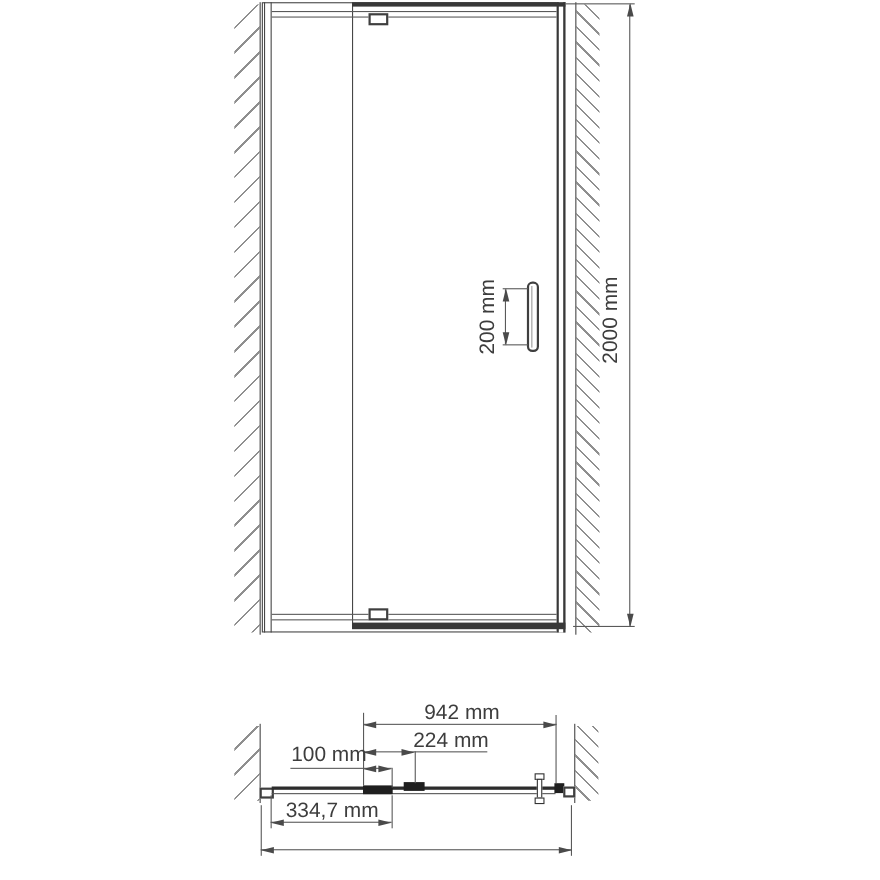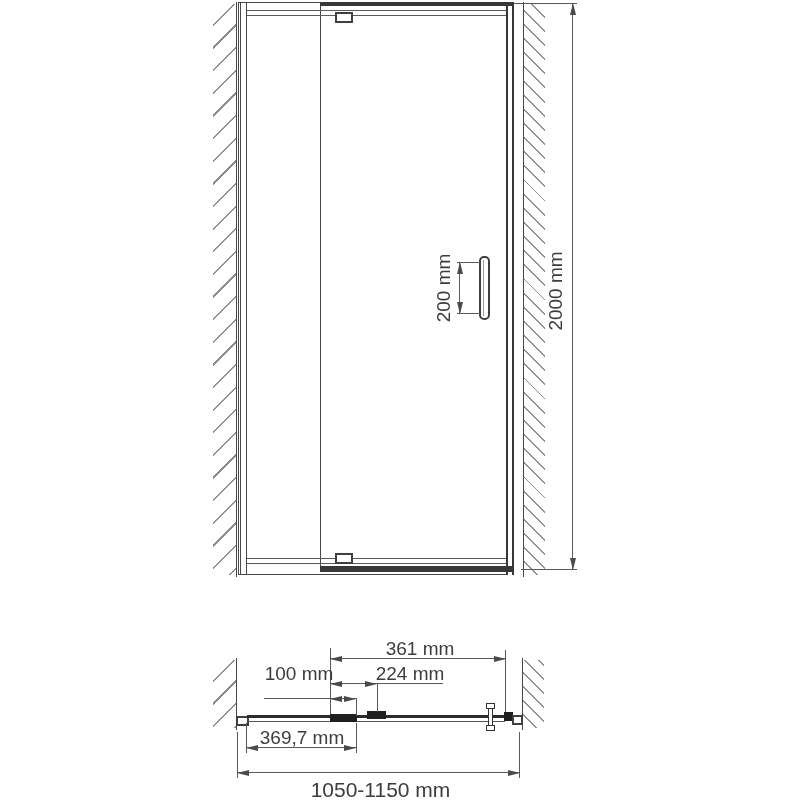--- a/index.html
+++ b/index.html
@@ -74,42 +74,41 @@
     <div style="left:488px;top:88px;width:5px;height:18px;border:1px solid #333;background:#fff"></div>
     <div style="left:486px;top:105px;width:9px;height:6px;border:1px solid #333;background:#fff"></div>
     <div style="left:504px;top:92px;width:9px;height:9px;background:#1f1f1f"></div>
     <div style="left:512px;top:95px;width:11px;height:10px;border:2px solid #3f3f3f;background:#fff"></div>
 
     <div class="dim" style="left:330px;top:28px;width:1px;height:66px"></div>
     <div class="dim" style="left:505px;top:30px;width:1px;height:62px"></div>
     <div class="dim" style="left:330px;top:38px;width:176px;height:1px"></div>
     <div class="aL" style="left:330px;top:36px"></div>
     <div class="aR" style="left:494px;top:36px"></div>
-    <div class="lbl" style="left:375px;top:19px;width:90px">361 mm</div>
+    <div class="lbl" style="left:375px;top:19px;width:90px">942 mm</div>
 
     <div class="dim" style="left:330px;top:63px;width:113px;height:1px"></div>
     <div class="dim" style="left:377px;top:63px;width:1px;height:29px"></div>
     <div class="aL" style="left:330px;top:61px"></div>
     <div class="aR" style="left:365px;top:61px"></div>
     <div class="lbl" style="left:365px;top:44px;width:90px">224 mm</div>
 
     <div class="dim" style="left:264px;top:78px;width:92px;height:1px"></div>
     <div class="dim" style="left:356px;top:78px;width:1px;height:18px"></div>
     <div class="dim" style="left:356px;top:103px;width:1px;height:30px"></div>
     <div class="aL" style="left:330px;top:76px"></div>
     <div class="aR" style="left:344px;top:76px"></div>
-    <div class="lbl" style="left:254px;top:44px;width:90px">100 mm</div>
+    <div class="lbl" style="left:254px;top:57px;width:90px">100 mm</div>
 
     <div class="dim" style="left:246px;top:103px;width:1px;height:30px"></div>
     <div class="dim" style="left:246px;top:127px;width:110px;height:1px"></div>
     <div class="aL" style="left:246px;top:125px"></div>
     <div class="aR" style="left:344px;top:125px"></div>
-    <div class="lbl" style="left:256px;top:108px;width:92px">369,7 mm</div>
+    <div class="lbl" style="left:256px;top:108px;width:92px">334,7 mm</div>
 
     <div class="dim" style="left:237px;top:112px;width:1px;height:46px"></div>
     <div class="dim" style="left:519px;top:112px;width:1px;height:46px"></div>
     <div class="dim" style="left:237px;top:152px;width:283px;height:1px"></div>
     <div class="aL" style="left:237px;top:150px"></div>
     <div class="aR" style="left:508px;top:150px"></div>
-    <div class="lbl" style="left:308px;top:160px;width:145px;font-size:21px">1050-1150 mm</div>
   </div>
 
 </div>
 
 </body></html>

